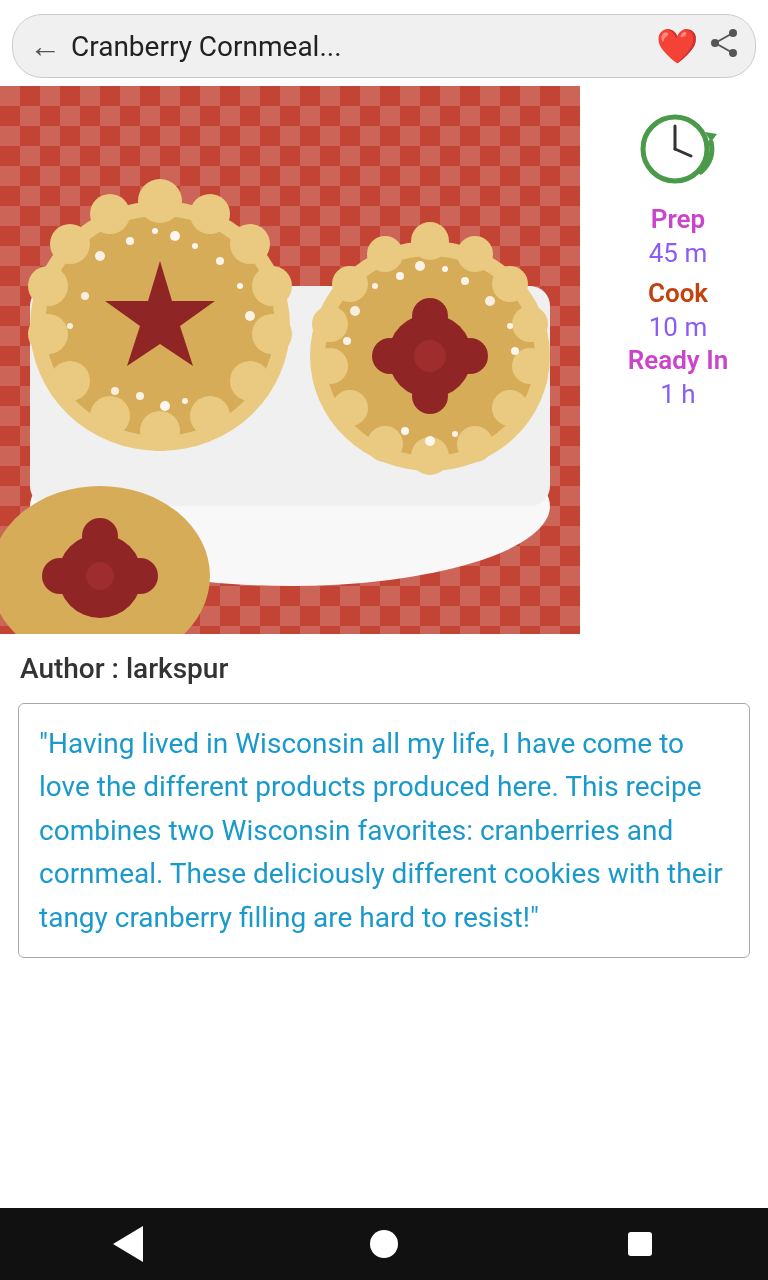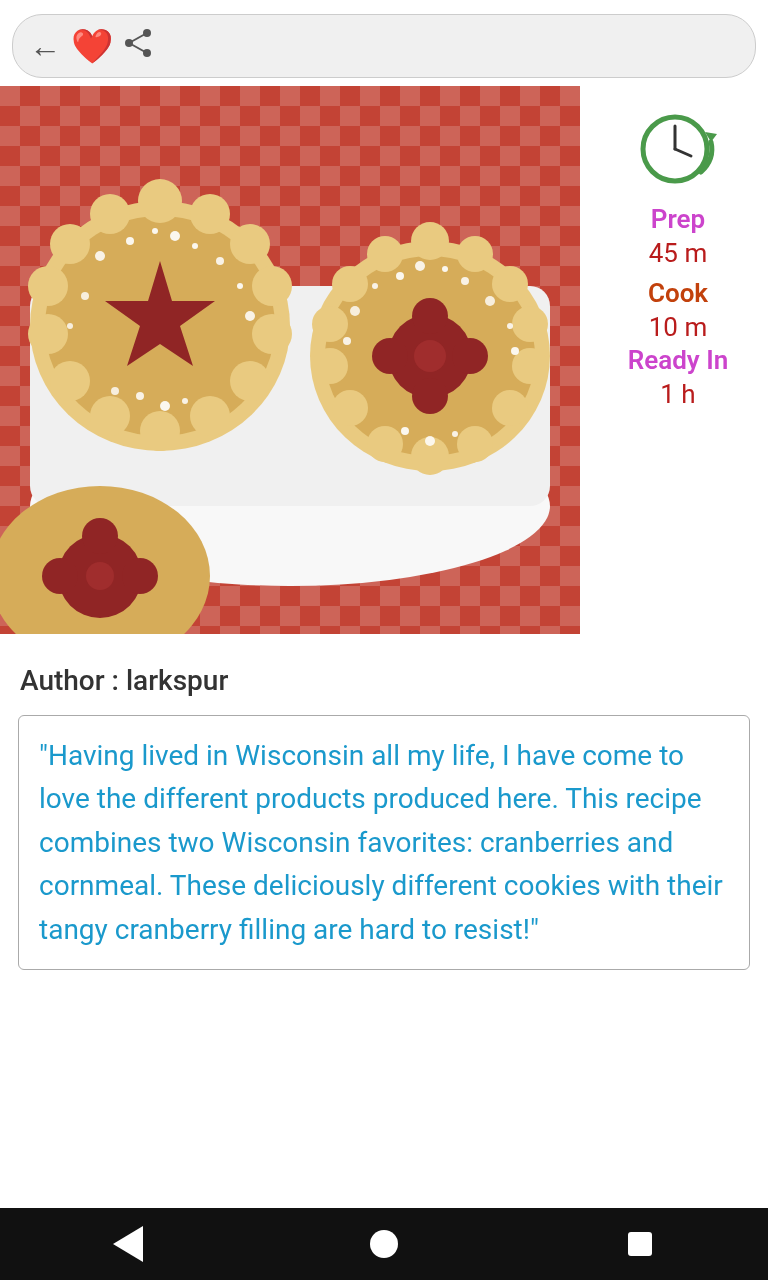--- a/index.html
+++ b/index.html
@@ -88,21 +88,21 @@
       height: 90px;
     }
 
     .label-prep {
       color: #cc44cc;
       font-size: 26px;
       font-weight: 600;
       line-height: 1.2;
     }
     .value-time {
-      color: #b91c1c;
+      color: #8b5cf6;
       font-size: 26px;
       font-weight: 400;
       line-height: 1.4;
     }
     .label-cook {
       color: #c2410c;
       font-size: 26px;
       font-weight: 600;
       line-height: 1.2;
       margin-top: 6px;
@@ -110,21 +110,21 @@
     .label-ready {
       color: #cc44cc;
       font-size: 26px;
       font-weight: 600;
       line-height: 1.2;
       margin-top: 0;
     }
 
     
     .author-section {
-      padding: 30px 20px 8px 20px;
+      padding: 18px 20px 8px 20px;
     }
     .author-text {
       font-size: 28px;
       color: #333;
       font-weight: 500;
     }
 
     
     .quote-box {
       margin: 10px 18px 18px 18px;
@@ -179,20 +179,21 @@
       height: 24px;
       background: white;
       border-radius: 3px;
     }
   </style>
 </head>
 <body>
 
 <div class="top-bar">
   <span class="back-btn">←</span>
+  <span class="title-text">Cranberry Cornmeal...</span>
   <span class="heart-icon">❤️</span>
   <span class="share-icon">
     <svg width="30" height="30" viewBox="0 0 30 30" fill="none">
       <circle cx="24" cy="5" r="4" fill="#555"></circle>
       <circle cx="6" cy="15" r="4" fill="#555"></circle>
       <circle cx="24" cy="25" r="4" fill="#555"></circle>
       <line x1="24" y1="5" x2="6" y2="15" stroke="#555" stroke-width="2"></line>
       <line x1="6" y1="15" x2="24" y2="25" stroke="#555" stroke-width="2"></line>
     </svg>
   </span>

